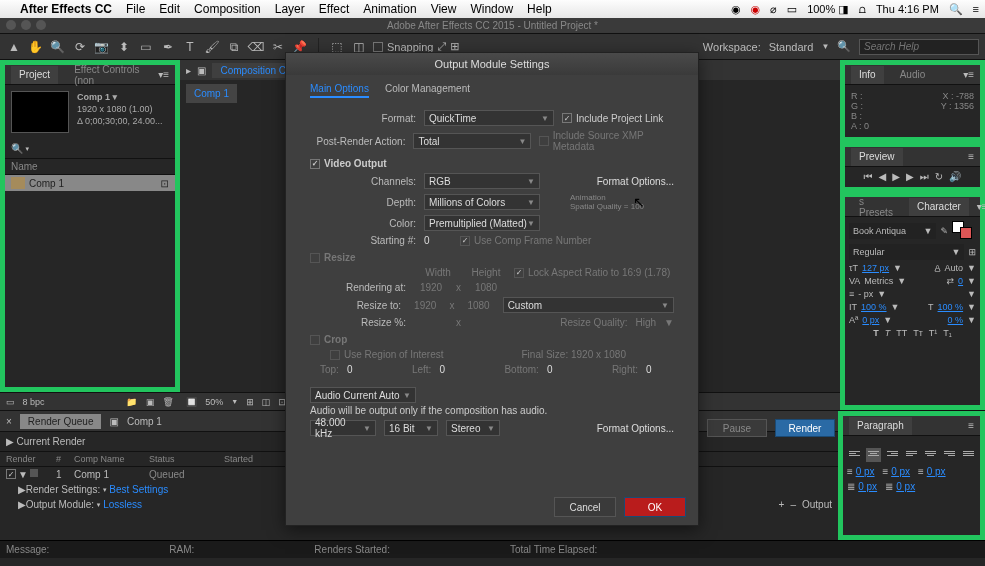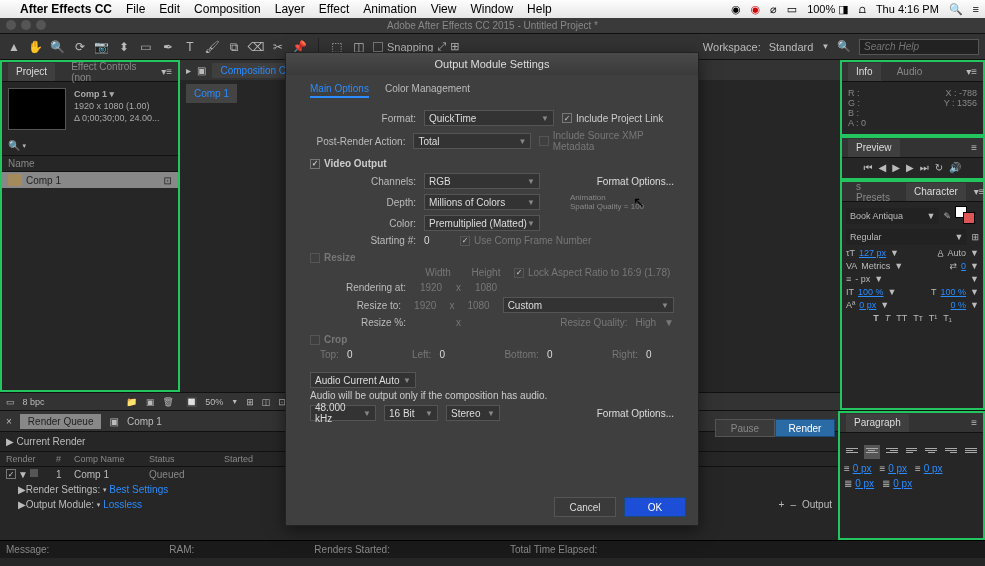--- a/index.html
+++ b/index.html
@@ -15,21 +15,21 @@
 .traffic span { width: 10px; height: 10px; border-radius: 50%; background: #555; display: inline-block; }
 
 .toolbar { height: 26px; background: #333; display: flex; align-items: center; padding: 0 6px; gap: 6px; border-bottom: 1px solid #111; }
 .toolbar .tool { width: 16px; height: 16px; color: #bbb; display:flex; align-items:center; justify-content:center; font-size:12px; cursor: pointer; }
 .toolbar .sep { width: 1px; height: 18px; background: #222; margin: 0 4px; }
 .toolbar .snapping { display: flex; align-items: center; gap: 4px; font-size: 11px; }
 .toolbar .workspace { margin-left: auto; display: flex; align-items: center; gap: 8px; font-size: 11px; }
 .toolbar .search { width: 120px; height: 16px; background: #222; border: 1px solid #555; color: #888; padding: 0 4px; font-size: 10px; font-style: italic; }
 
 .main { display: flex; height: 350px; }
-.panel { background: #262626; border: 2px solid #22c55e; }
+.panel { background: #262626; border: 5px solid #22c55e; }
 .panel-header { height: 20px; background: #333; display: flex; align-items: center; padding: 0 6px; font-size: 10px; gap: 8px; border-bottom: 1px solid #111; }
 .tab-active { height:18px; padding: 2px 8px; background: #3f3f3f; color: #ddd; display: inline-flex; align-items: center;}
 .tab-inactive { height: 18px; padding: 2px 8px; color: #888; display: inline-flex; align-items: center;}
 
 .left-col { width: 180px; display: flex; flex-direction: column; }
 .proj-panel { flex: 1; }
 .proj-info { padding: 6px; display: flex; gap: 8px; }
 .thumb { width: 58px; height: 42px; background: #000; border: 1px solid #555; }
 .proj-meta { font-size: 9px; color: #aaa; line-height: 12px; }
 .search-row { display: flex; align-items: center; padding: 4px 6px; }
@@ -70,21 +70,21 @@
 .cr-cols span:nth-child(1){width:50px;}
 .cr-cols span:nth-child(2){width:18px;}
 .cr-cols span:nth-child(3){width:75px;}
 .cr-cols span:nth-child(4){width:75px;}
 .cr-item-row { display:flex; padding:2px 6px; font-size:10px; align-items:center;}
 .cr-item-row .c1{width:50px; display:flex; gap:2px;}
 .cr-item-row .c2{width:18px;}
 .cr-item-row .c3{width:75px;}
 .cr-item-row .c4{width:75px; color:#888;}
 .link { color: #2a8cff; cursor: pointer; }
-.render-btns { display:flex; gap:0; position:absolute; right: 150px; top: 419px;}
+.render-btns { display:flex; gap:8px; position:absolute; right: 150px; top: 419px;}
 .btn-pause { width:60px; height:18px; background:#3a3a3a; color:#888; border:1px solid #555; font-size:10px; cursor:pointer;}
 .btn-render { width:60px; height:18px; background:#2a6aa5; color:#fff; border:1px solid #1a4a75; font-size:10px; cursor:pointer;}
 
 .para-panel { padding:4px;}
 .para-row { display:flex; gap:4px; margin:4px 0;}
 .para-row .ali { width:18px; height:14px; border:1px solid transparent; cursor:pointer; display:flex; flex-direction:column; gap:1px; padding:2px 1px;}
 .para-row .ali div{ height:1px; background:#aaa;}
 .para-num { display:flex; gap:8px; flex-wrap:wrap;}
 
 .footer { height: 18px; background: #1a1a1a; display: flex; align-items: center; color: #888; font-size: 10px; padding: 0 6px; gap: 120px; border-top:1px solid #000;}
@@ -106,21 +106,21 @@
 .chk { display: flex; align-items: center; gap: 4px; cursor: pointer;}
 .chk-box { width:10px; height:10px; border:1px solid #777; display:inline-flex; align-items:center; justify-content:center; font-size:8px; color:#ccc;}
 .chk-disabled { color: #777;}
 .chk-disabled .chk-box { border-color:#555;}
 .section-hdr { display:flex; align-items:center; gap:4px; margin: 6px 0 2px; font-weight:bold;}
 .fmtopt { width:104px; font-size:10px; color:#ddd; cursor:pointer; text-align:right;}
 .animinfo { font-size:8px; color:#888; text-align:left; margin-left:0;}
 .num-field { color:#ddd; cursor:text; min-width:28px;}
 .modal-footer { position:absolute; bottom:8px; right:12px; display:flex; gap:8px;}
 .btn-cancel { width:62px; height:20px; background:#3a3a3a; border:1px solid #555; color:#ddd; cursor:pointer; font-size:10px;}
-.btn-ok { width:62px; height:20px; background:#1d4ed8; border:1px solid #1a4a75; color:#fff; cursor:pointer; font-size:10px;}
+.btn-ok { width:62px; height:20px; background:#b91c1c; border:1px solid #1a4a75; color:#fff; cursor:pointer; font-size:10px;}
 .cursor-pointer { position:absolute; left:633px; top:194px; font-size:14px; color:#000; pointer-events:none; z-index:20;}
 </style>
 </head>
 <body>
 
 <div class="menubar">
   <span class="apple"></span>
   <span class="app-name">After Effects CC</span>
   <span>File</span>
   <span>Edit</span>
@@ -575,20 +575,29 @@
       <span style="flex:1"></span>
       <span>Resize Quality:</span>
       <span>High</span>
       <span class="caret">▼</span>
     </div>
 
     <div class="section-hdr chk-disabled">
       <span class="chk-box"></span>
       <span>Crop</span>
     </div>
+    <div class="form-row chk-disabled" style="margin-left:20px">
+      <span class="chk">
+          <span class="chk-box"></span>
+          <span>Use Region of Interest</span>
+        </span>
+      <span style="flex:1"></span>
+      <span>Final Size: 1920 x 1080</span>
+      <span style="width:40px"></span>
+    </div>
     <div class="form-row chk-disabled" style="margin-left:10px">
       <span>Top:</span>
       <span class="num-field">0</span>
       <span style="width:24px"></span>
       <span>Left:</span>
       <span class="num-field">0</span>
       <span style="width:24px"></span>
       <span>Bottom:</span>
       <span class="num-field">0</span>
       <span style="width:24px"></span>

